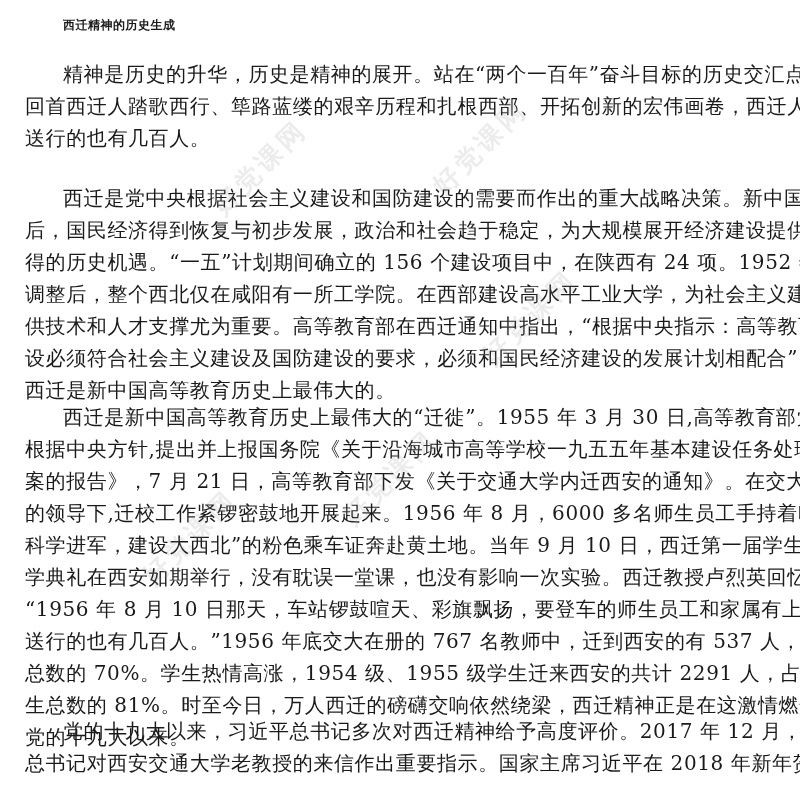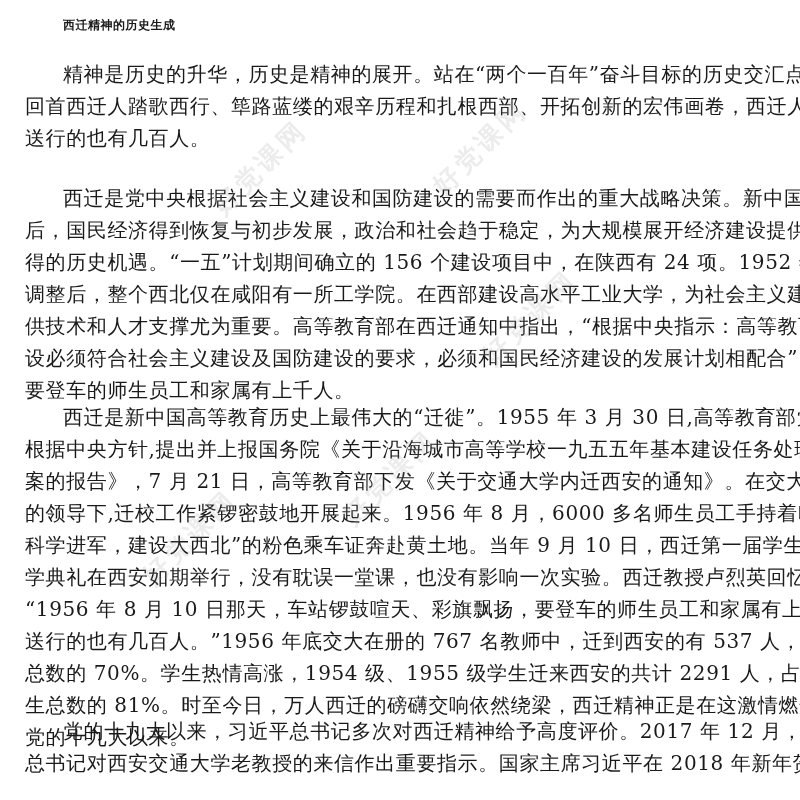--- a/index.html
+++ b/index.html
@@ -79,21 +79,21 @@
     <span class="line last">送行的也有几百人。</span>
   </div>
 
   <div class="para" style="top:182px;">
     <span class="line first">西迁是党中央根据社会主义建设和国防建设的需要而作出的重大战略决策。新中国成立</span>
     <span class="line">后，国民经济得到恢复与初步发展，政治和社会趋于稳定，为大规模展开经济建设提供了难</span>
     <span class="line">得的历史机遇。“一五”计划期间确立的 156 个建设项目中，在陕西有 24 项。1952 年院系</span>
     <span class="line">调整后，整个西北仅在咸阳有一所工学院。在西部建设高水平工业大学，为社会主义建设提</span>
     <span class="line">供技术和人才支撑尤为重要。高等教育部在西迁通知中指出，“根据中央指示：高等教育建</span>
     <span class="line">设必须符合社会主义建设及国防建设的要求，必须和国民经济建设的发展计划相配合”。西</span>
-    <span class="line last">要登车的师生员工和家属有上千人。</span>
+    <span class="line last">西迁是新中国高等教育历史上最伟大的。</span>
   </div>
 
   <div class="para" style="top:401px;">
     <span class="line first">西迁是新中国高等教育历史上最伟大的“迁徙”。1955 年 3 月 30 日,高等教育部党组</span>
     <span class="line">根据中央方针,提出并上报国务院《关于沿海城市高等学校一九五五年基本建设任务处理方</span>
     <span class="line">案的报告》，7 月 21 日，高等教育部下发《关于交通大学内迁西安的通知》。在交大党委</span>
     <span class="line">的领导下,迁校工作紧锣密鼓地开展起来。1956 年 8 月，6000 多名师生员工手持着印有“向</span>
     <span class="line">科学进军，建设大西北”的粉色乘车证奔赴黄土地。当年 9 月 10 日，西迁第一届学生的开</span>
     <span class="line">学典礼在西安如期举行，没有耽误一堂课，也没有影响一次实验。西迁教授卢烈英回忆说：</span>
     <span class="line">“1956 年 8 月 10 日那天，车站锣鼓喧天、彩旗飘扬，要登车的师生员工和家属有上千人，</span>

